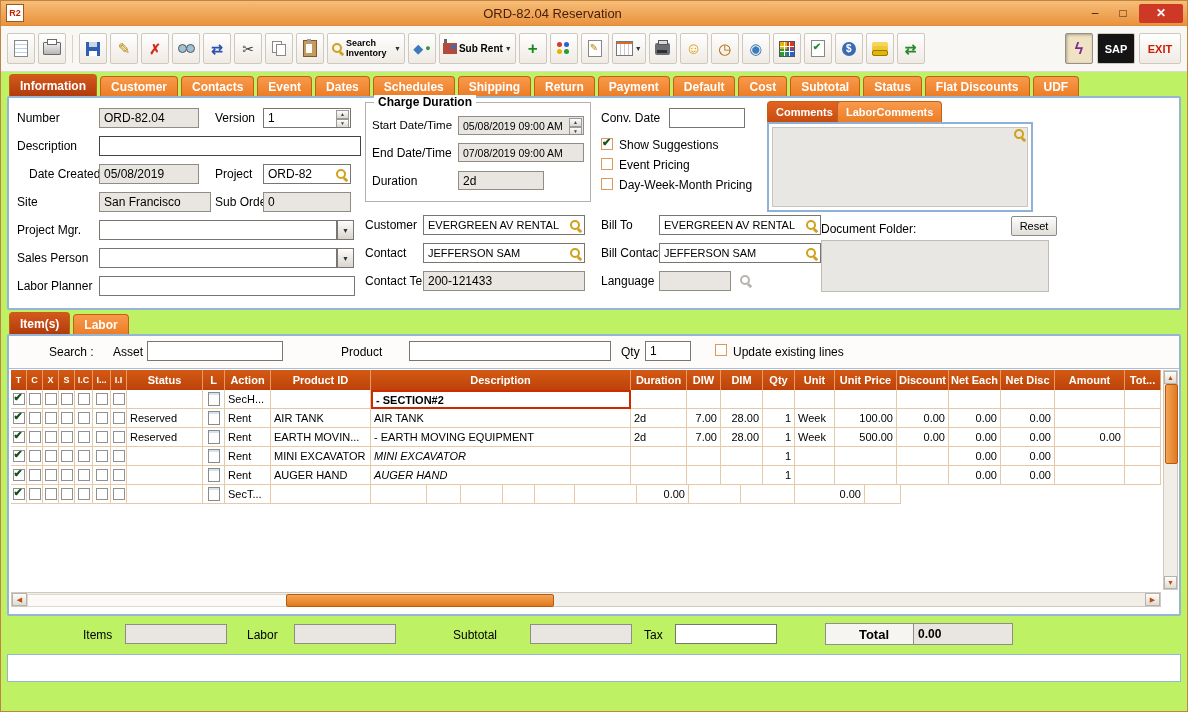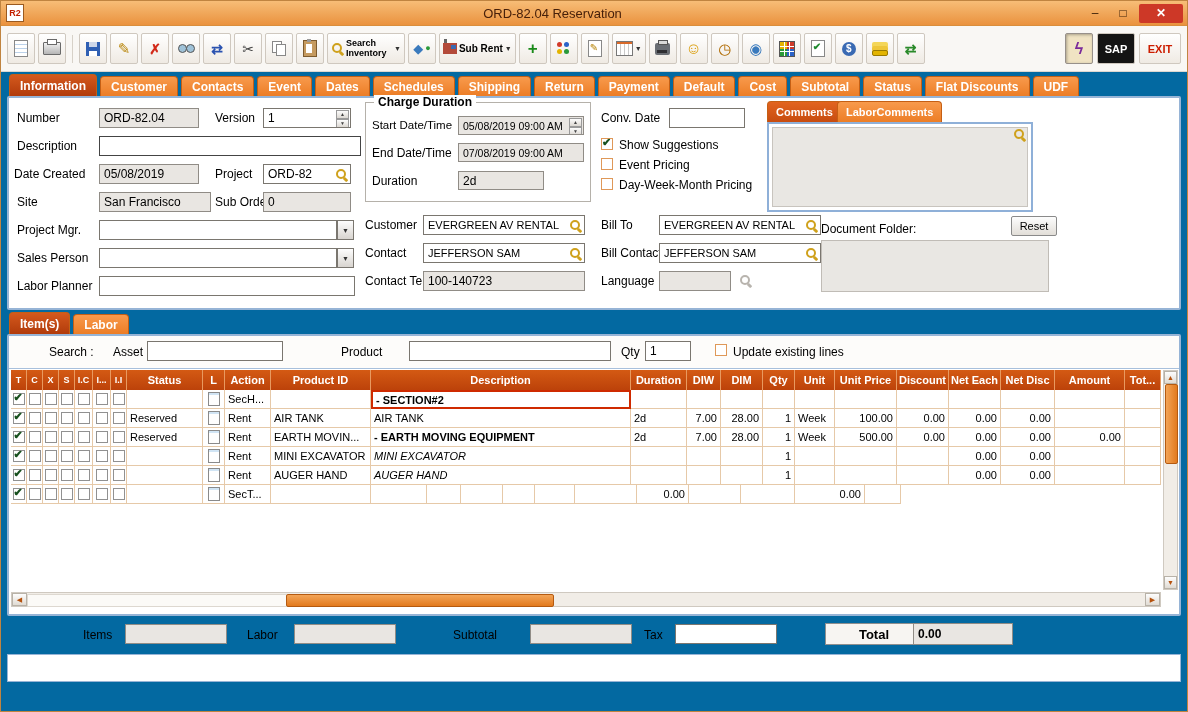--- a/index.html
+++ b/index.html
@@ -1,17 +1,17 @@
 <!DOCTYPE html>
 <html><head>
 <meta charset="utf-8">
 <style>
   html,body{margin:0;padding:0}
   body{font-family:"Liberation Sans",sans-serif;background:#8a8a8a}
-  .window{position:relative;width:1188px;height:712px;box-sizing:border-box;border:1px solid #c08440;background:#0369a1;overflow:hidden}
+  .window{position:relative;width:1188px;height:712px;box-sizing:border-box;border:1px solid #c08440;background:#bef264;overflow:hidden}
   
   .titlebar{height:24px;background:linear-gradient(#f7bd77,#ea923e);display:flex;align-items:center;padding-left:5px;border-bottom:1px solid #d98e3c}
   .appicon{width:16px;height:16px;background:#fff;border:1px solid #9a5a20;color:#c22000;font-size:9px;font-weight:bold;display:flex;align-items:center;justify-content:center}
   .wtitle{flex:1;text-align:center;color:#47200a;font-size:13px}
   .wbtn{width:28px;height:19px;display:flex;align-items:center;justify-content:center;font-size:12px;color:#3c2008}
   .wbtn.close{width:44px;background:#cd3827;color:#fff;border-radius:2px;margin:0 4px 0 2px;font-weight:bold}
   
   .menubar{height:26px;display:flex;align-items:center;padding:0 6px;background:#f4f2ef;border-bottom:1px solid #e2ddd6;font-size:12px}
   .menuitem{padding:3px 8px}
   
@@ -96,21 +96,21 @@
   
   .searchrow{position:absolute;left:0;top:0;right:0;height:32px;border-bottom:1px solid #a8c0dc;background:#fdfcfa}
   .tblhead{position:absolute;left:2px;top:34px;display:flex;height:20px}
   .hcell{box-sizing:border-box;height:20px;background:linear-gradient(#d45a14,#bc420a);color:#fff;font-weight:bold;font-size:11px;display:flex;align-items:center;justify-content:center;border-right:1px solid #e89a60;overflow:hidden;white-space:nowrap}
   .hcell.t{font-size:9px}
   .rows{position:absolute;left:2px;top:54px}
   .trow{display:flex;height:19px}
   .cell{box-sizing:border-box;height:19px;font-size:11px;display:flex;align-items:center;padding:0 3px;border-right:1px solid #e6c9a8;border-bottom:1px solid #e6c9a8;overflow:hidden;white-space:nowrap;background:#fff}
   .cell.n{justify-content:flex-end}
   .cell.cbx{justify-content:center;padding:0}
-  .cell.bold{font-weight:bold}
+  .cell.bold{font-weight:normal}
   .cell.italic{font-style:italic}
   .cell.sel{border:2px solid #cf2a00;font-weight:bold}
   .mpage{width:10px;height:12px;background:#fefefe;border:1px solid #8a8a8a;display:inline-block;box-shadow:inset 0 2px 0 #d0e4f4}
   .cw16{width:16px}.cw18{width:18px}.cw22{width:22px}.cw32{width:32px}.cw34{width:34px}.cw36{width:36px}
   .cw40{width:40px}.cw42{width:42px}.cw46{width:46px}.cw52{width:52px}.cw54{width:54px}.cw56{width:56px}
   .cw62{width:62px}.cw70{width:70px}.cw76{width:76px}.cw100{width:100px}.cw260{width:260px}
   
   .hsb{position:absolute;left:2px;top:256px;width:1150px;height:15px;background:#f1ede7;border:1px solid #cfc9c0;box-sizing:border-box}
   .hsb .seg{position:absolute;left:15px;top:1px;width:258px;height:11px;background:#fbfaf7;border:1px solid #ddd8d0}
   .hsb .thumb{position:absolute;left:274px;top:1px;width:266px;height:11px;background:linear-gradient(#f3a457,#e27a1e);border:1px solid #b55a10;border-radius:2px}
@@ -262,21 +262,21 @@
         <span>1</span>
         <span class="spn">
           <span>▲</span>
           <span>▼</span>
         </span>
       </div>
 
     <span class="lbl" style="left:8px;top:41px">Description</span>
     <div class="fld" style="left:90px;top:38px;width:262px;border-color:#444"></div>
 
-    <span class="lbl" style="left:5px;top:69px">Date Created</span>
+    <span class="lbl" style="left:20px;top:69px">Date Created</span>
     <div class="fld ro" style="left:90px;top:66px;width:100px">05/08/2019</div>
     <span class="lbl" style="left:206px;top:69px">Project</span>
     <div class="fld" style="left:254px;top:66px;width:88px">
         <span>ORD-82</span>
         <span class="mag">
           <i></i>
           <b></b>
         </span>
       </div>
 
@@ -350,21 +350,21 @@
     <span class="lbl" style="left:592px;top:148px">Bill Contact</span>
     <div class="fld" style="left:650px;top:145px;width:162px;font-size:11px">
         <span>JEFFERSON SAM</span>
         <span class="mag">
           <i></i>
           <b></b>
         </span>
       </div>
 
     <span class="lbl" style="left:356px;top:176px">Contact Tel #</span>
-    <div class="fld ro" style="left:414px;top:173px;width:162px">100-140723</div>
+    <div class="fld ro" style="left:414px;top:173px;width:162px">200-121433</div>
     <span class="lbl" style="left:592px;top:176px">Language</span>
     <div class="fld ro" style="left:650px;top:173px;width:72px"></div>
     <span class="mag dis" style="position:absolute;left:730px;top:176px">
         <i></i>
         <b></b>
       </span>
 
     <span class="ctab active" style="left:758px">Comments</span>
     <span class="ctab" style="left:828px">LaborComments</span>
     <div class="cbox" style="left:758px;top:24px;width:262px;height:86px">

